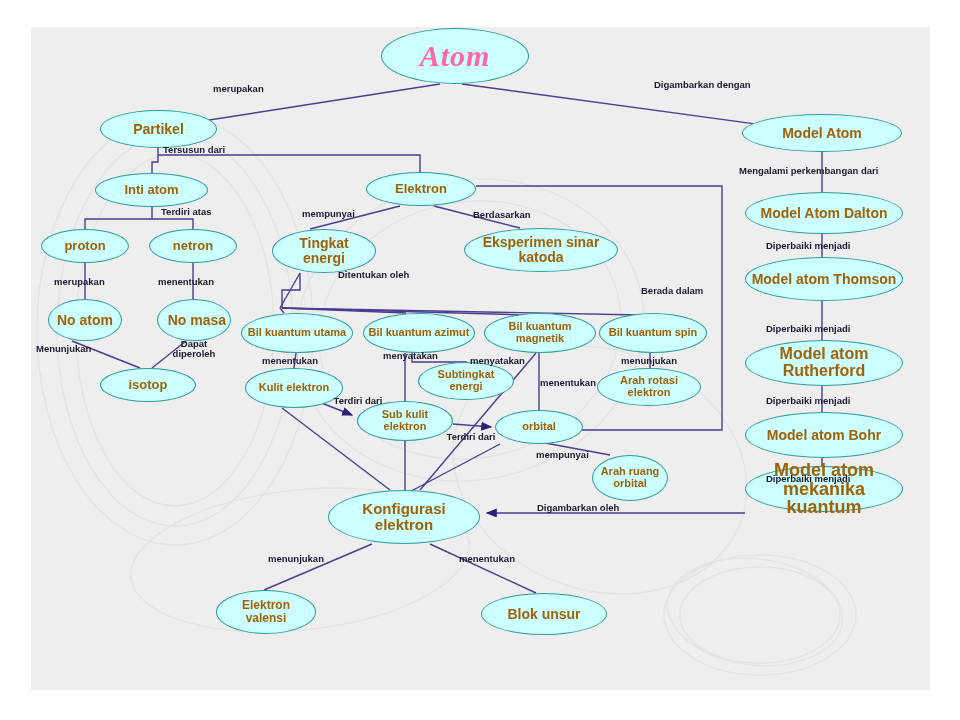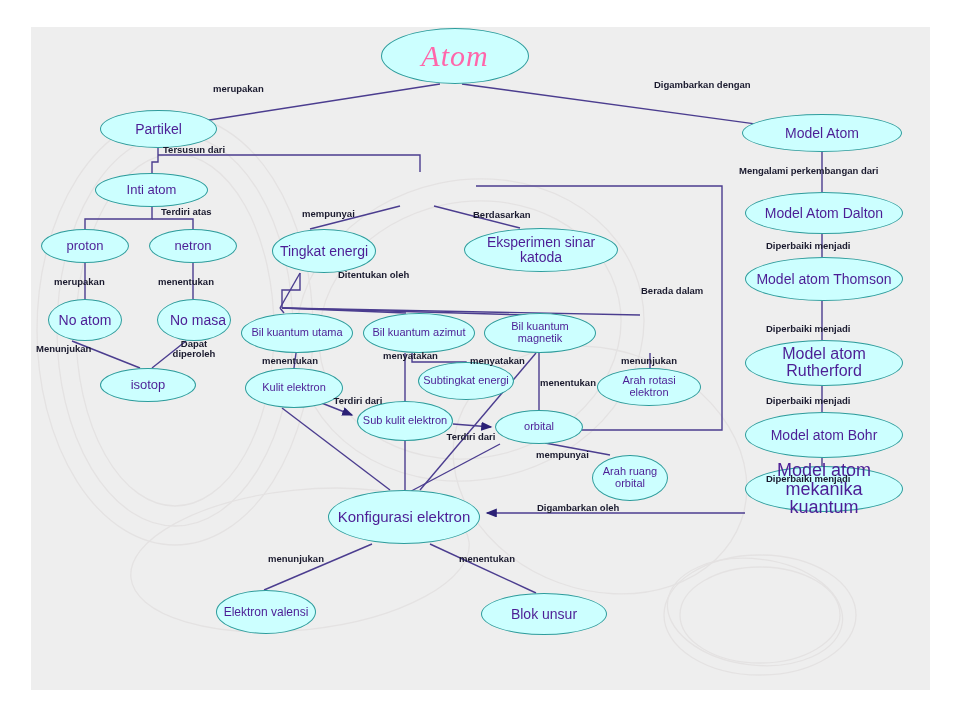--- a/index.html
+++ b/index.html
@@ -3,27 +3,27 @@
 <meta charset="utf-8">
 <title>Peta Konsep Atom</title>
 <style>
   html,body{margin:0;padding:0;background:#ffffff;}
   body{width:960px;height:720px;overflow:hidden;font-family:"Liberation Sans",sans-serif;}
   #slide{position:absolute;left:31px;top:27px;width:899px;height:663px;background:#eeeeee;}
   #stage{position:absolute;left:0;top:0;width:960px;height:720px;}
   svg#canvas{position:absolute;left:0;top:0;width:960px;height:720px;}
   .node{position:absolute;display:flex;align-items:center;justify-content:center;text-align:center;
         background:#ccffff;border:1px solid #2e9c9c;border-radius:50%;
-        color:#4c1d95;font-weight:normal;line-height:1.05;box-sizing:border-box;}
+        color:#a16207;font-weight:bold;line-height:1.05;box-sizing:border-box;}
   .node span{display:block;padding:0 4px;}
   .elabel{position:absolute;color:#1a1a2e;font-size:9.5px;font-weight:bold;white-space:nowrap;
           text-align:center;line-height:1.1;letter-spacing:0px;}
   .elabel.wrap{white-space:normal;width:56px;}
   .title-node{color:#ff66aa;font-family:"Liberation Serif",serif;font-size:30px;
-              font-weight:normal;font-style:italic;letter-spacing:1px;}
+              font-weight:bold;font-style:italic;letter-spacing:1px;}
 </style>
 </head>
 <body>
 
 <div id="slide"></div>
 
 <div id="stage">
   <svg id="canvas" xmlns="http://www.w3.org/2000/svg">
     <defs>
       <marker id="arw" markerWidth="9" markerHeight="9" refX="7" refY="3.2" orient="auto">
@@ -114,20 +114,23 @@
     </div>
     <div class="node" style="left: 100px; top: 110px; width: 117px; height: 38px; font-size: 14px;">
       <span>Partikel</span>
     </div>
     <div class="node" style="left: 742px; top: 114px; width: 160px; height: 38px; font-size: 14px;">
       <span>Model Atom</span>
     </div>
     <div class="node" style="left: 95px; top: 173px; width: 113px; height: 34px; font-size: 13px;">
       <span>Inti atom</span>
     </div>
+    <div class="node" style="left: 366px; top: 172px; width: 110px; height: 34px; font-size: 13px;">
+      <span>Elektron</span>
+    </div>
     <div class="node" style="left: 745px; top: 192px; width: 158px; height: 42px; font-size: 14px;">
       <span>Model Atom Dalton</span>
     </div>
     <div class="node" style="left: 41px; top: 229px; width: 88px; height: 34px; font-size: 13px;">
       <span>proton</span>
     </div>
     <div class="node" style="left: 149px; top: 229px; width: 88px; height: 34px; font-size: 13px;">
       <span>netron</span>
     </div>
     <div class="node" style="left: 272px; top: 229px; width: 104px; height: 44px; font-size: 14px;">
@@ -146,20 +149,23 @@
       <span>No masa</span>
     </div>
     <div class="node" style="left: 241px; top: 313px; width: 112px; height: 40px; font-size: 11px;">
       <span>Bil kuantum utama</span>
     </div>
     <div class="node" style="left: 363px; top: 313px; width: 112px; height: 40px; font-size: 11px;">
       <span>Bil kuantum azimut</span>
     </div>
     <div class="node" style="left: 484px; top: 313px; width: 112px; height: 40px; font-size: 11px;">
       <span>Bil kuantum magnetik</span>
+    </div>
+    <div class="node" style="left: 599px; top: 313px; width: 108px; height: 40px; font-size: 11px;">
+      <span>Bil kuantum spin</span>
     </div>
     <div class="node" style="left: 745px; top: 340px; width: 158px; height: 46px; font-size: 16px;">
       <span>Model atom Rutherford</span>
     </div>
     <div class="node" style="left: 245px; top: 368px; width: 98px; height: 40px; font-size: 11px;">
       <span>Kulit elektron</span>
     </div>
     <div class="node" style="left: 418px; top: 362px; width: 96px; height: 38px; font-size: 11px;">
       <span>Subtingkat energi</span>
     </div>

